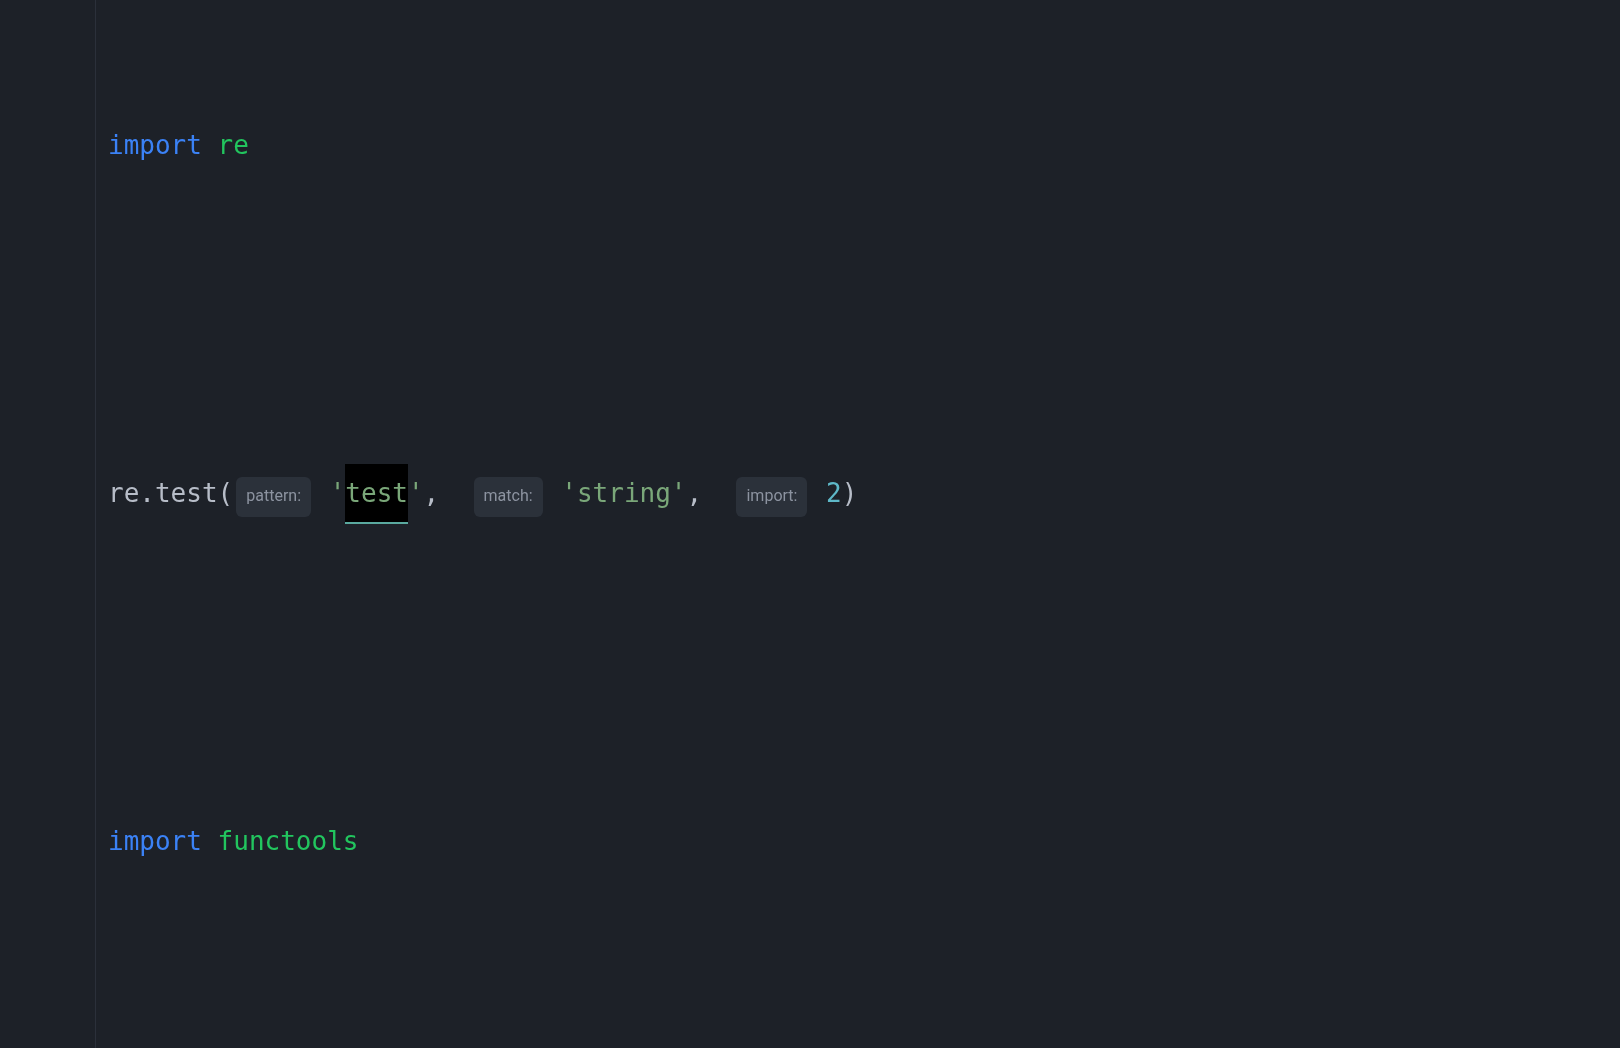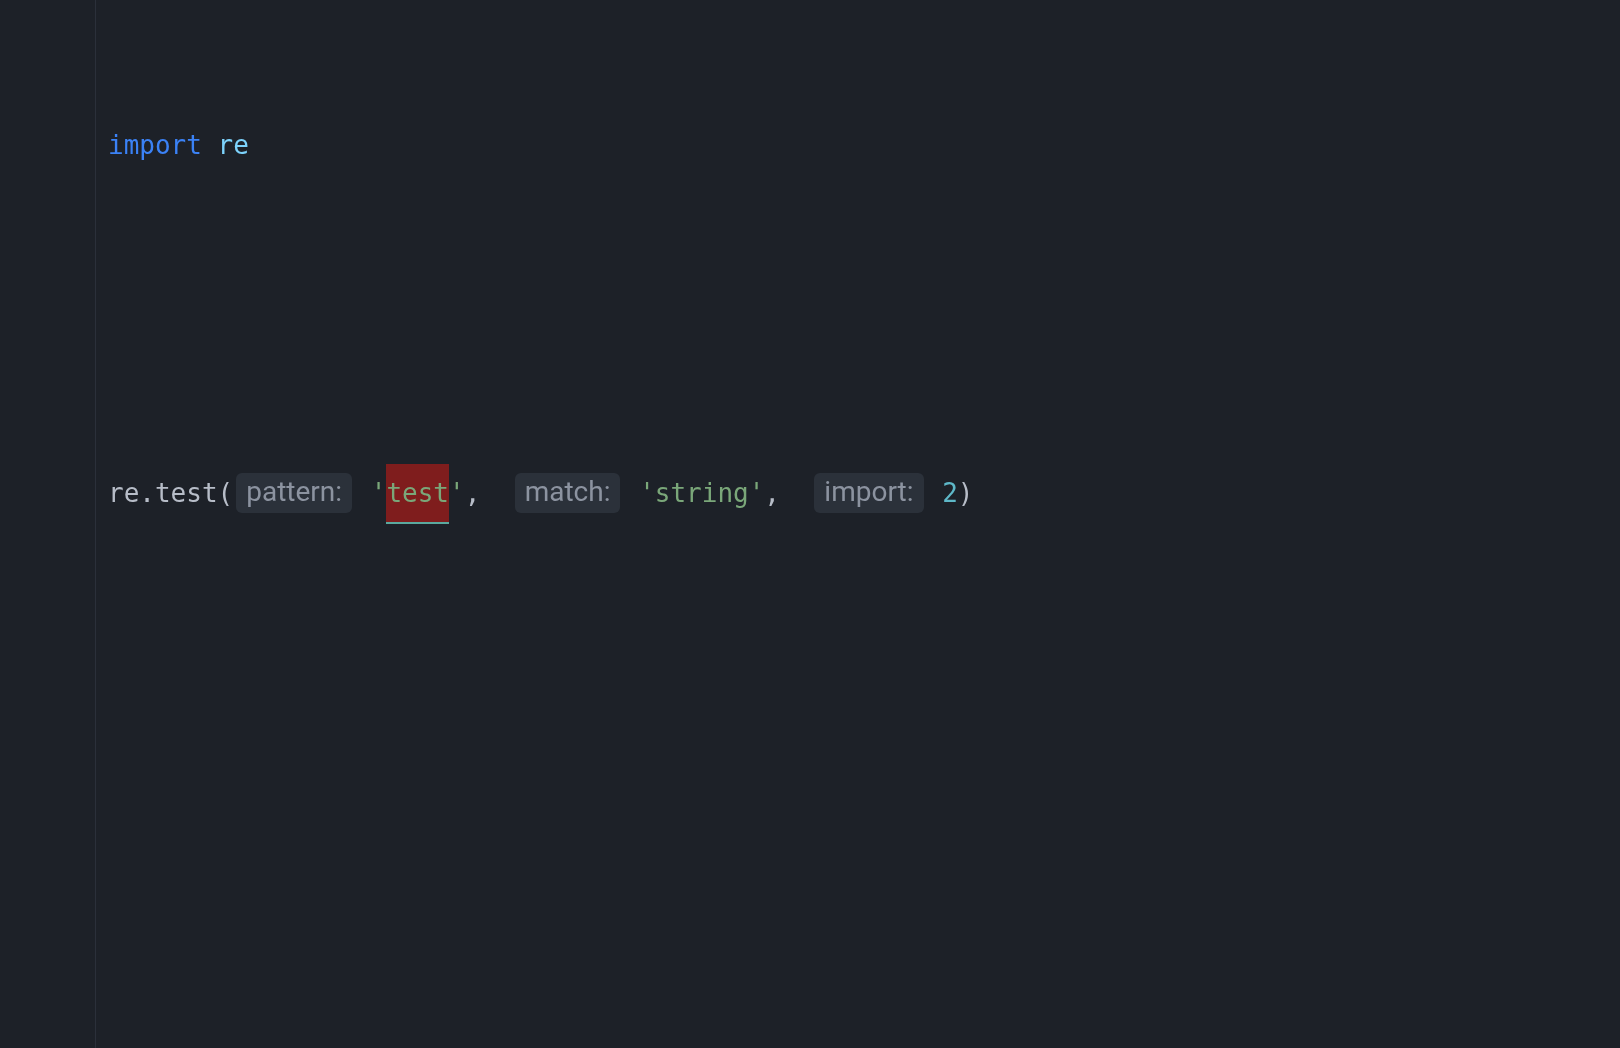--- a/index.html
+++ b/index.html
@@ -23,60 +23,61 @@
     background:#1d2128;
   }
   .code{
     flex:1;
     padding:0 12px;
     white-space:pre;
     position:relative;
   }
   .line{height:58px;}
   .kw{color:#3b82f6;}                      
-  .mod{color:#7dd3fc;text-align:right;}                     
+  .mod{color:#22c55e;text-align:right;}                     
   .fn{color:#b7bdc8;}
   .str{color:#7aa779;}                     
   .num{color:#5eb8c8;}                
   .punct{color:#b7bdc8;}
 
   .hint{
     background:#2b313a;
     color:#8c93a0;
     border-radius:6px;
     padding:2px 10px 4px 10px;
     font-family:-apple-system,BlinkMacSystemFont,"Segoe UI",Roboto,Helvetica,Arial,sans-serif;
-    font-size:28px;
+    font-size:16px;
     margin:0 3px;
     display:inline-block;
     line-height:34px;
     vertical-align:1px;
   }
   .sel{
-    background:#7f1d1d;
+    background:#000000;
     border-bottom:2px solid #5aa99f;
     padding-bottom:0px;
     display:inline-block;
   }
 </style>
 </head>
 <body>
 
 <div class="editor">
   <div class="gutter"></div>
   <div class="code">
 
 <div class="line"><span class="kw">import</span> <span class="mod">re</span></div>
 
 <div class="line"></div>
 
 <div class="line"><span class="fn">re.test(</span><span class="hint">pattern:</span> <span class="str">'</span><span class="str sel">test</span><span class="str">'</span><span class="punct">,  </span><span class="hint">match:</span> <span class="str">'string'</span><span class="punct">,  </span><span class="hint">import:</span> <span class="num">2</span><span class="punct">)</span></div>
 
 <div class="line"></div>
 
+<div class="line"><span class="kw">import</span> <span class="mod">functools</span></div>
 
 <div class="line"></div>
 
 
 
 
 
 
 
 

